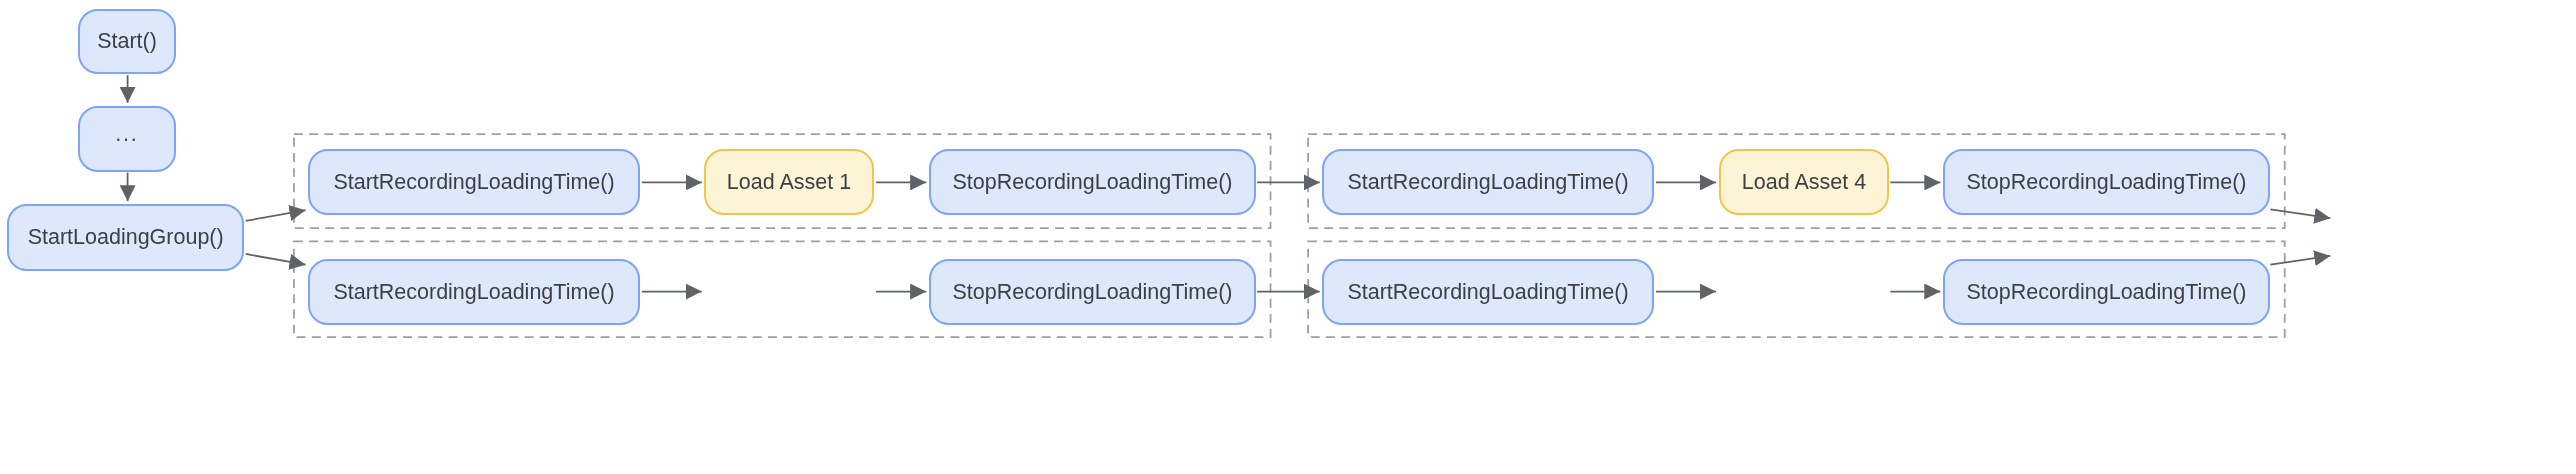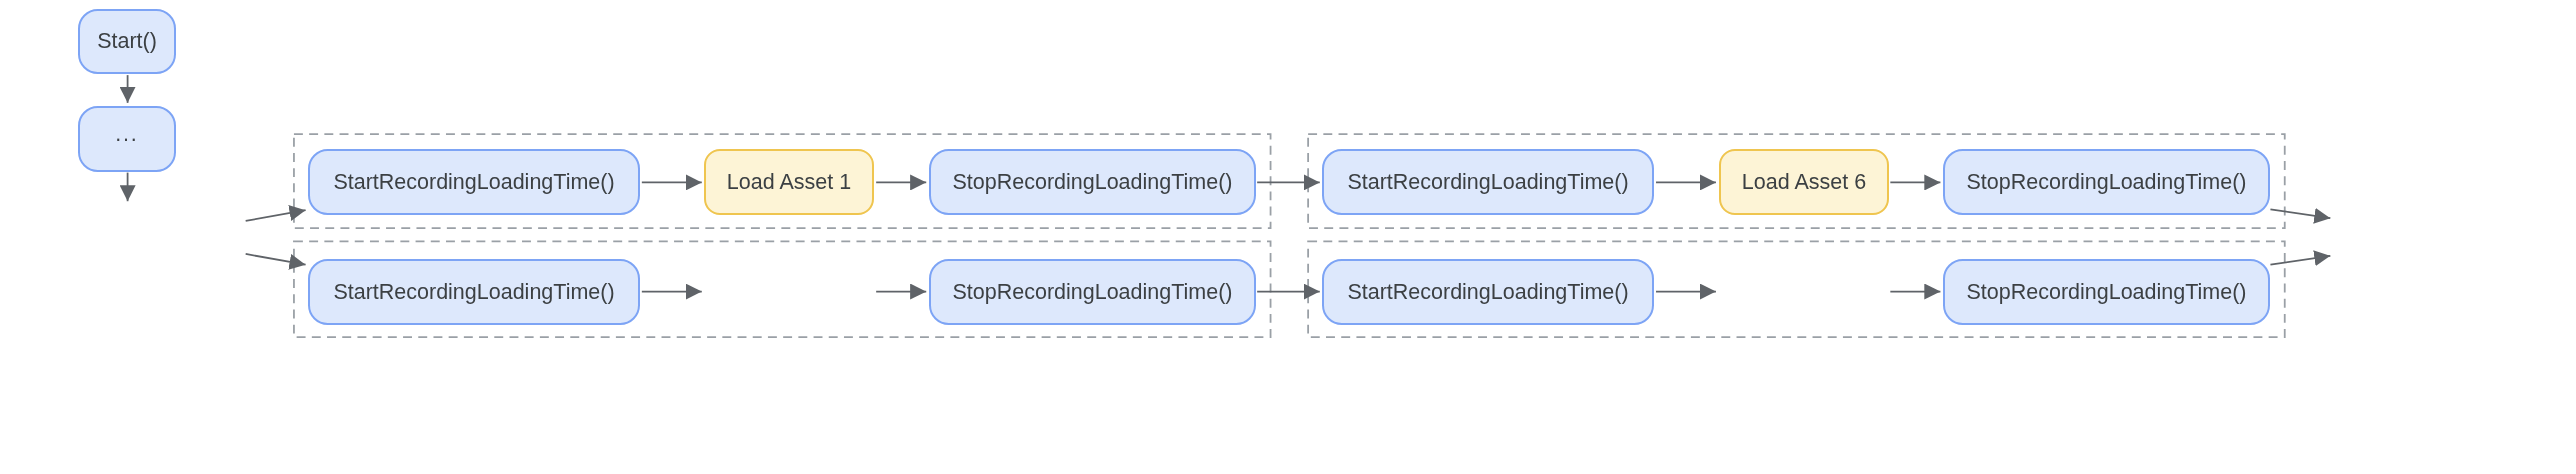--- a/index.html
+++ b/index.html
@@ -40,21 +40,20 @@
     border: 2.2px solid var(--node_border);
     border-radius: 19.7px;
     color: var(--text);
     font-size: 21.5px;
     white-space: nowrap;
     text-align: center;
   }
   .node.asset {
     background: var(--asset_fill);
     border-color: var(--asset_border);
-    border-radius: 16px;
   }
   .node.ellipsis span {
     transform: translateY(-5.4px);
     letter-spacing: 1.8px;
   }
 </style>
 </head>
 <body>
 
 <div class="canvas">
@@ -97,20 +96,23 @@
     <line class="edge" x1="2740" y1="304" x2="2740" y2="335" marker-end="url(#arrowhead)"></line>
     <line class="edge" x1="2740" y1="413" x2="2740" y2="445" marker-end="url(#arrowhead)"></line>
   </svg>
 
   <div class="node" style="left:78px;top:9px;width:98px;height:65px">
     <span>Start()</span>
   </div>
   <div class="node ellipsis" style="left:78px;top:106px;width:98px;height:66px">
     <span>...</span>
   </div>
+  <div class="node" style="left:7.2px;top:204px;width:237px;height:67px">
+    <span>StartLoadingGroup()</span>
+  </div>
 
   <div class="node" style="left:308px;top:149px;width:332px;height:66px">
     <span>StartRecordingLoadingTime()</span>
   </div>
   <div class="node asset" style="left:704px;top:149px;width:170px;height:66px">
     <span>Load Asset 1</span>
   </div>
   <div class="node" style="left:929px;top:149px;width:327px;height:66px">
     <span>StopRecordingLoadingTime()</span>
   </div>
@@ -119,21 +121,21 @@
     <span>StartRecordingLoadingTime()</span>
   </div>
   <div class="node" style="left:929px;top:259px;width:327px;height:66px">
     <span>StopRecordingLoadingTime()</span>
   </div>
 
   <div class="node" style="left:1322px;top:149px;width:332px;height:66px">
     <span>StartRecordingLoadingTime()</span>
   </div>
   <div class="node asset" style="left:1719px;top:149px;width:170px;height:66px">
-    <span>Load Asset 6</span>
+    <span>Load Asset 4</span>
   </div>
   <div class="node" style="left:1943px;top:149px;width:327px;height:66px">
     <span>StopRecordingLoadingTime()</span>
   </div>
 
   <div class="node" style="left:1322px;top:259px;width:332px;height:66px">
     <span>StartRecordingLoadingTime()</span>
   </div>
   <div class="node" style="left:1943px;top:259px;width:327px;height:66px">
     <span>StopRecordingLoadingTime()</span>

